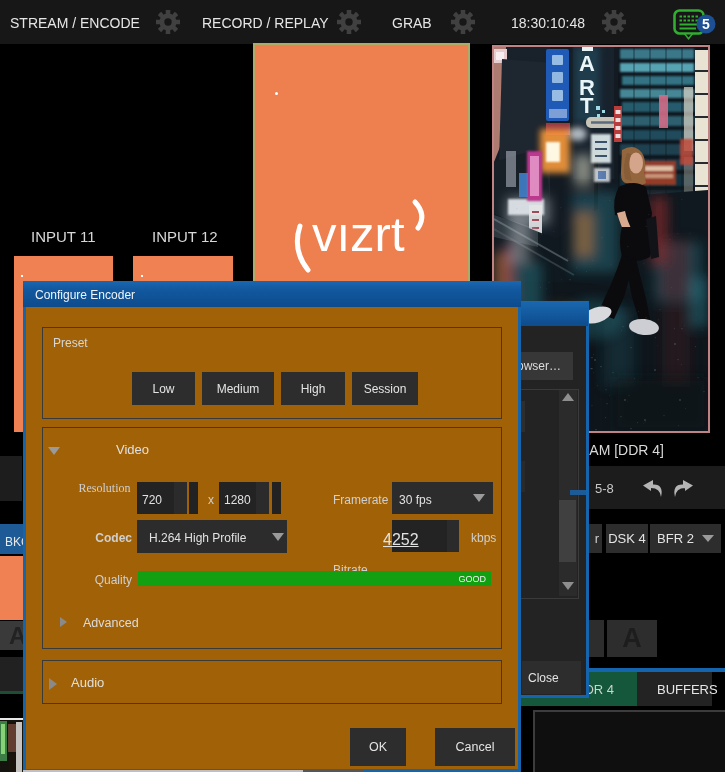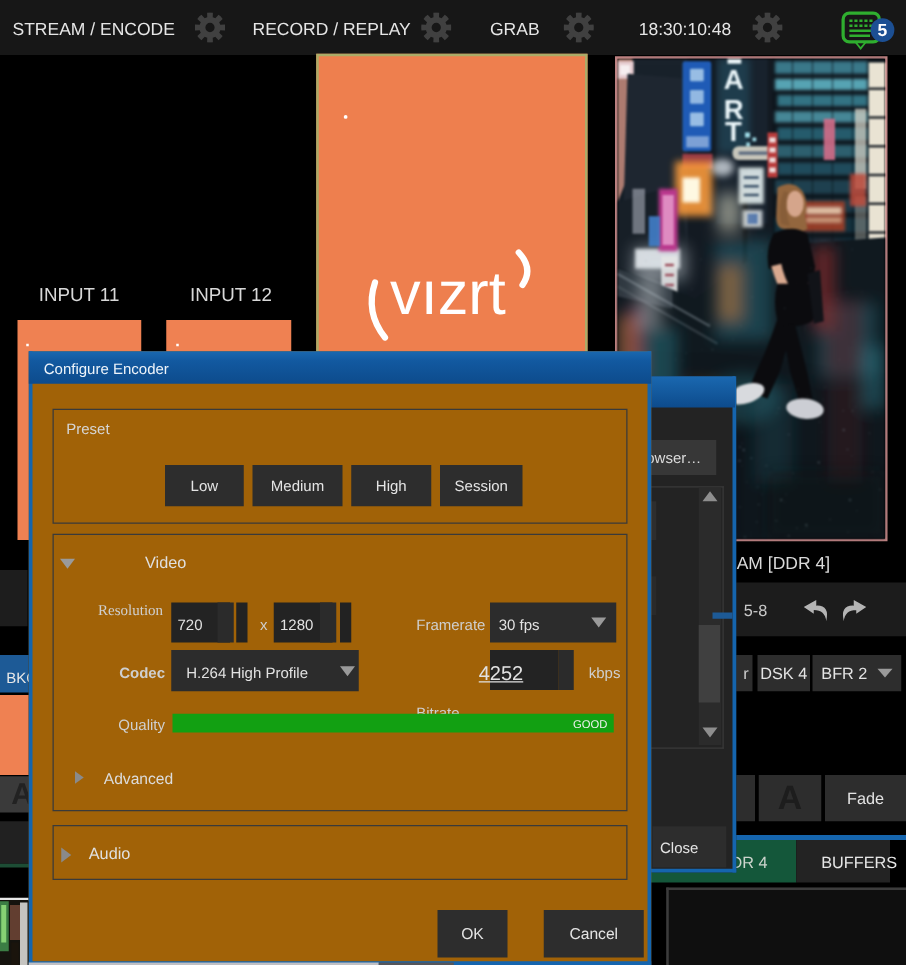--- a/index.html
+++ b/index.html
@@ -399,21 +399,20 @@
   <path d="M48 2 L48 8 Q39 8 38 17 Q35 4 46 4.5 L46 0 L56 5.5 L48 11 Z" fill="#b4b4b4"></path>
 </svg>
 </div>
 
 <div class="btn" style="left:586px;top:524px;width:16px;height:29px;justify-content:flex-end;padding-right:3px;box-sizing:border-box;font-size:13px;color:#cfcfcf;">r</div>
 <div class="btn" style="left:606px;top:524px;width:42px;height:29px;font-size:13px;">DSK 4</div>
 <div class="btn" style="left:650px;top:524px;width:71px;height:29px;font-size:13px;justify-content:center;">BFR 2<span style="margin-left:8px;width:0;height:0;border-left:6px solid transparent;border-right:6px solid transparent;border-top:7px solid #9a9a9a;display:inline-block;"></span></div>
 
 <div class="btn" style="left:589px;top:620px;width:15px;height:37px;"></div>
 <div class="btn" style="left:607px;top:620px;width:50px;height:37px;color:#1d1d1d;font-size:27px;font-weight:bold;">A</div>
-<div class="btn" style="left:660px;top:620px;width:65px;height:37px;font-size:13px;">Fade</div>
 
 <div class="ab" style="left:520px;top:668px;width:205px;height:4px;background:#1565ae;"></div>
 <div class="ab" style="left:520px;top:672px;width:117px;height:34px;background:#14573a;"></div>
 <div class="t" style="left:575px;top:682px;font-size:13px;color:#cdd4cd;">DDR 4</div>
 <div class="ab" style="left:637px;top:672px;width:75px;height:34px;background:#232323;"></div>
 <div class="t" style="left:657px;top:682px;font-size:13px;color:#e6e6e6;">BUFFERS</div>
 <div class="ab" style="left:533px;top:710px;width:192px;height:62px;background:#0f0f0f;border-top:2px solid #3c3c3c;border-left:2px solid #3c3c3c;box-sizing:border-box;"></div>
 
 <div class="ab" style="left:0;top:456px;width:22px;height:45px;background:#1d1d1d;"></div>
 <div class="ab" style="left:0;top:524px;width:23px;height:30px;background:#1d5a96;"></div>

